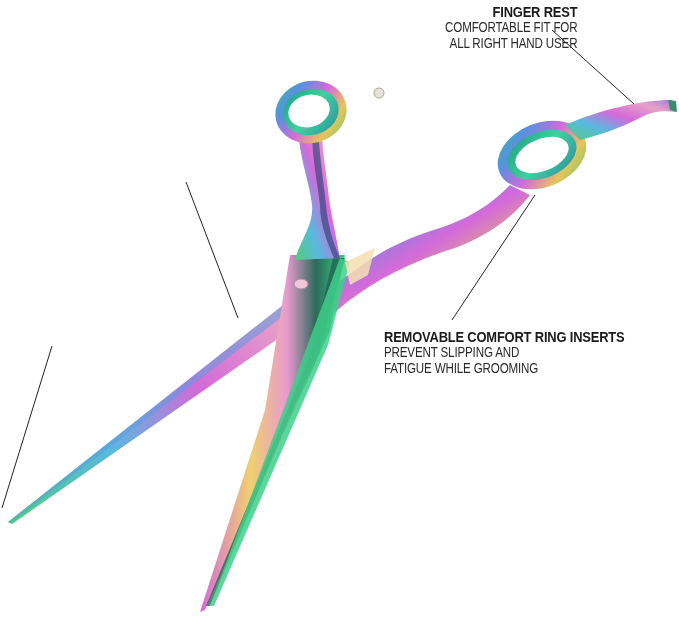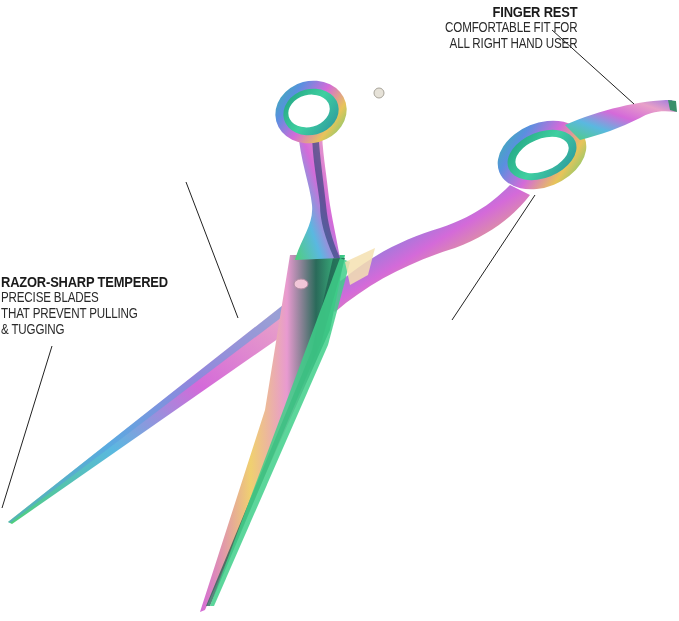--- a/index.html
+++ b/index.html
@@ -82,21 +82,20 @@
     <line x1="535" y1="195" x2="452" y2="320" stroke="#222" stroke-width="1"></line>
   </svg>
 
   <div class="callout right-align" style="right: 132px; top: 4px; text-align: right;">
     <span class="title">FINGER REST</span>
     <span class="body">COMFORTABLE FIT FOR</span>
     <span class="body">ALL RIGHT HAND USER</span>
   </div>
 
 
-  <div class="callout" style="left: 1px; top: 274px;">
-    <span class="title">RAZOR-SHARP TEMPERED</span>
-    <span class="body">PRECISE BLADES</span>
-    <span class="body">THAT PREVENT PULLING</span>
-    <span class="body">&amp; TUGGING</span>
+
+  <div class="callout" style="left: 384px; top: 329px;">
+    <span class="title">REMOVABLE COMFORT RING INSERTS</span>
+    <span class="body">PREVENT SLIPPING AND</span>
+    <span class="body">FATIGUE WHILE GROOMING</span>
   </div>
-
 
 </div>
 
 </body></html>

